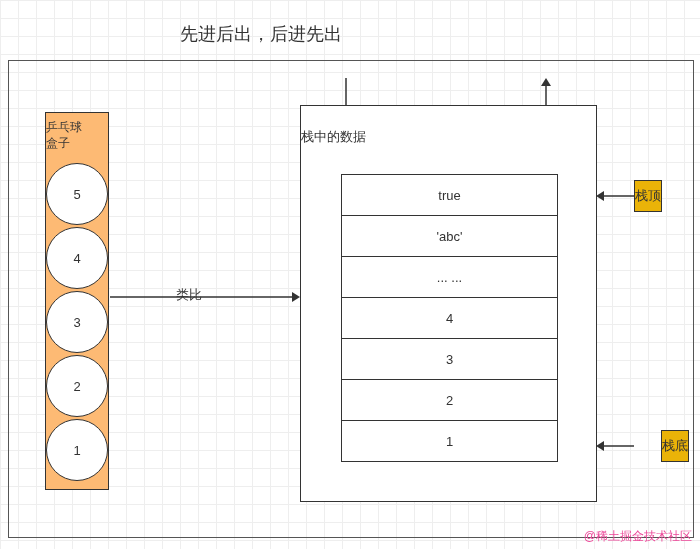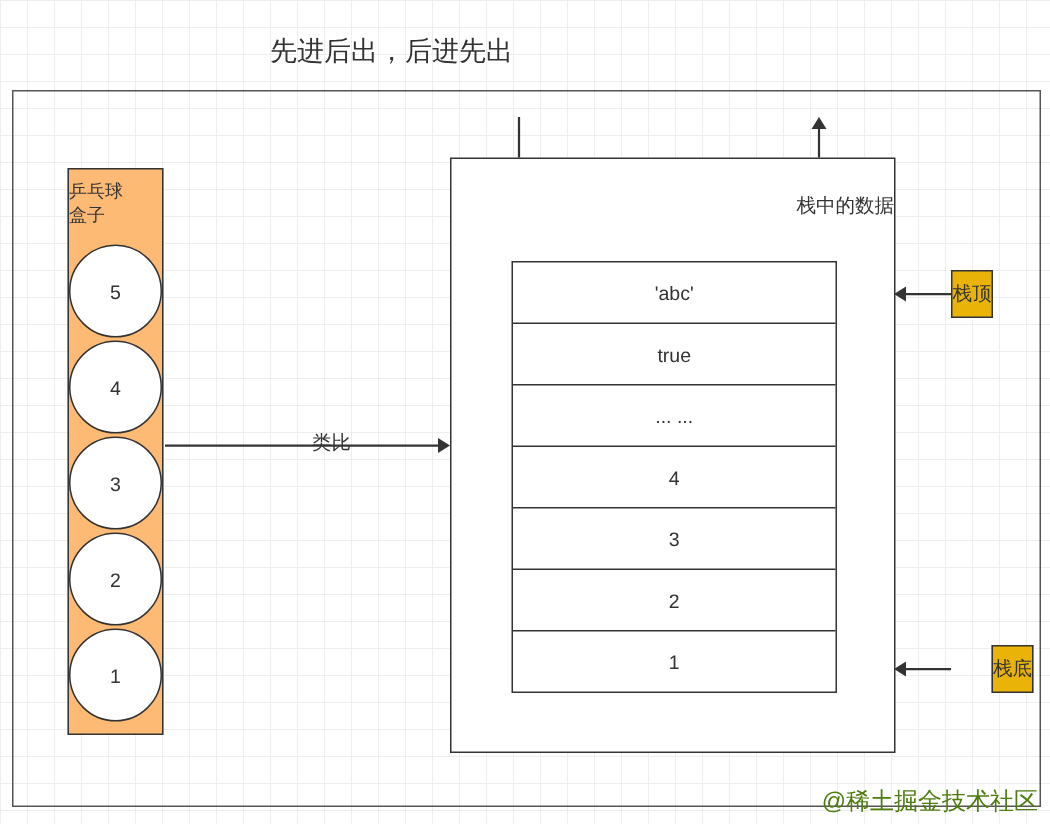--- a/index.html
+++ b/index.html
@@ -12,34 +12,34 @@
     background-size:18px 18px;
     font-family:"Helvetica Neue",Arial,"PingFang SC","Microsoft YaHei",sans-serif;
     font-size:13px;color:#333;position:relative;
   }
   .title{position:absolute;top:22px;left:180px;font-size:18px}
   .frame{position:absolute;top:60px;left:8px;width:684px;height:476px;border:1.5px solid #555}
   .ball-box{position:absolute;top:112px;left:45px;width:62px;height:376px;border:1.5px solid #333;background:#fdba74;text-align:left}
   .ball-box-title{padding-top:6px;line-height:16px;font-size:12px}
   .balls{position:absolute;top:48px;left:0;right:0}
   .ball{width:60px;height:60px;border:1.5px solid #333;border-radius:50%;margin:2px auto;display:flex;align-items:center;justify-content:center;font-size:13px;background:#fff}
-  .analogy-label{position:absolute;top:286px;left:208px;font-size:13px}
+  .analogy-label{position:absolute;top:286px;left:176px;font-size:13px}
   .analogy-arrow{position:absolute;top:296px;left:110px;width:185px;height:2px}
   .analogy-arrow svg{position:absolute;top:-5px;left:0}
   .stack-panel{position:absolute;top:105px;left:300px;width:295px;height:395px;border:1.5px solid #333;background:#fff}
-  .stack-title{position:absolute;top:22px;left:0;right:0;text-align:right;font-size:13px}
+  .stack-title{position:absolute;top:22px;left:0;right:0;text-align:left;font-size:13px}
   .stack-table{position:absolute;top:68px;left:40px;width:215px;border:1.5px solid #333}
   .stack-cell{height:40px;border-top:1.5px solid #333;display:flex;align-items:center;justify-content:center;font-size:13px}
   .stack-cell:first-child{border-top:none}
   .push-label{position:absolute;top:108px;left:315px;font-size:12px}
   .pop-label{position:absolute;top:108px;left:553px;font-size:12px}
   .v-arrow{position:absolute}
   .label-box{position:absolute;border:1.5px solid #333;background:#eab308;padding:6px 0;font-size:13px}
   .h-arrow{position:absolute}
-  .watermark{position:absolute;right:8px;bottom:4px;color:#4d7c0f;font-size:16px}
+  .watermark{position:absolute;right:8px;bottom:4px;color:#ec4899;font-size:12px}
 </style>
 </head>
 <body>
 
 <div class="title">先进后出，后进先出</div>
 <div class="frame"></div>
 
 <div class="ball-box">
   <div class="ball-box-title">乒乓球<br>盒子</div>
   <div class="balls">
@@ -71,22 +71,22 @@
 <div class="v-arrow" style="top:78px;left:540px">
   <svg width="12" height="52">
       <line x1="6" y1="52" x2="6" y2="8" stroke="#333" stroke-width="1.5"></line>
       <polygon points="1,8 6,0 11,8" fill="#333"></polygon>
     </svg>
 </div>
 
 <div class="stack-panel">
   <div class="stack-title">栈中的数据</div>
   <div class="stack-table">
+    <div class="stack-cell">true</div>
     <div class="stack-cell">'abc'</div>
-    <div class="stack-cell">true</div>
     <div class="stack-cell">... ...</div>
     <div class="stack-cell">4</div>
     <div class="stack-cell">3</div>
     <div class="stack-cell">2</div>
     <div class="stack-cell">1</div>
   </div>
 </div>
 
 <div class="h-arrow" style="top:190px;left:596px">
   <svg width="38" height="12">

